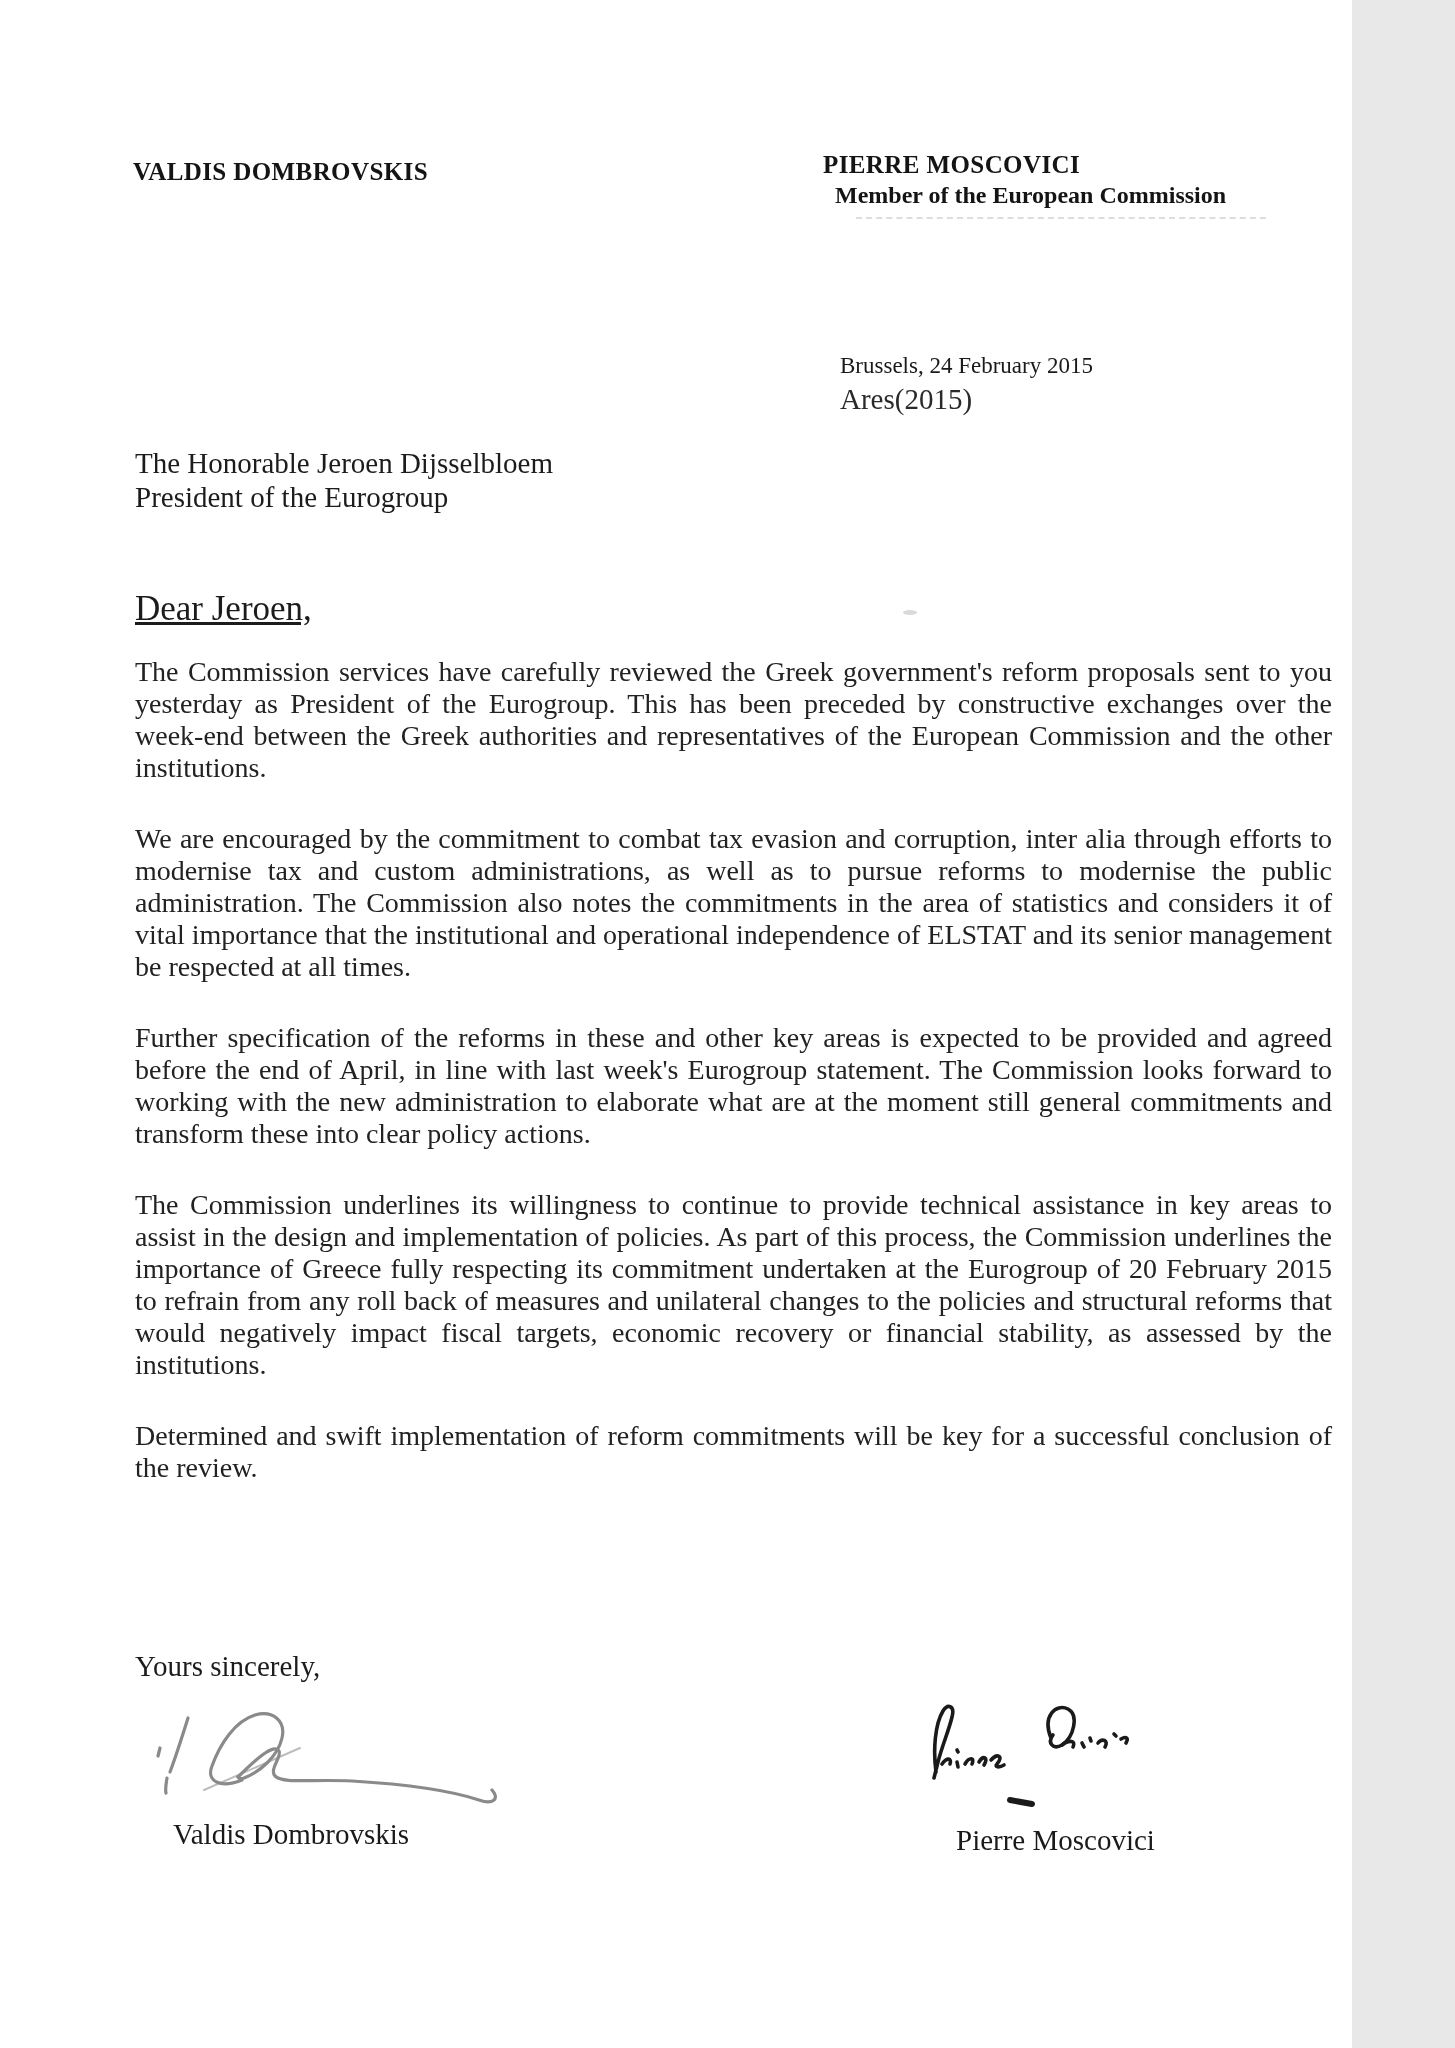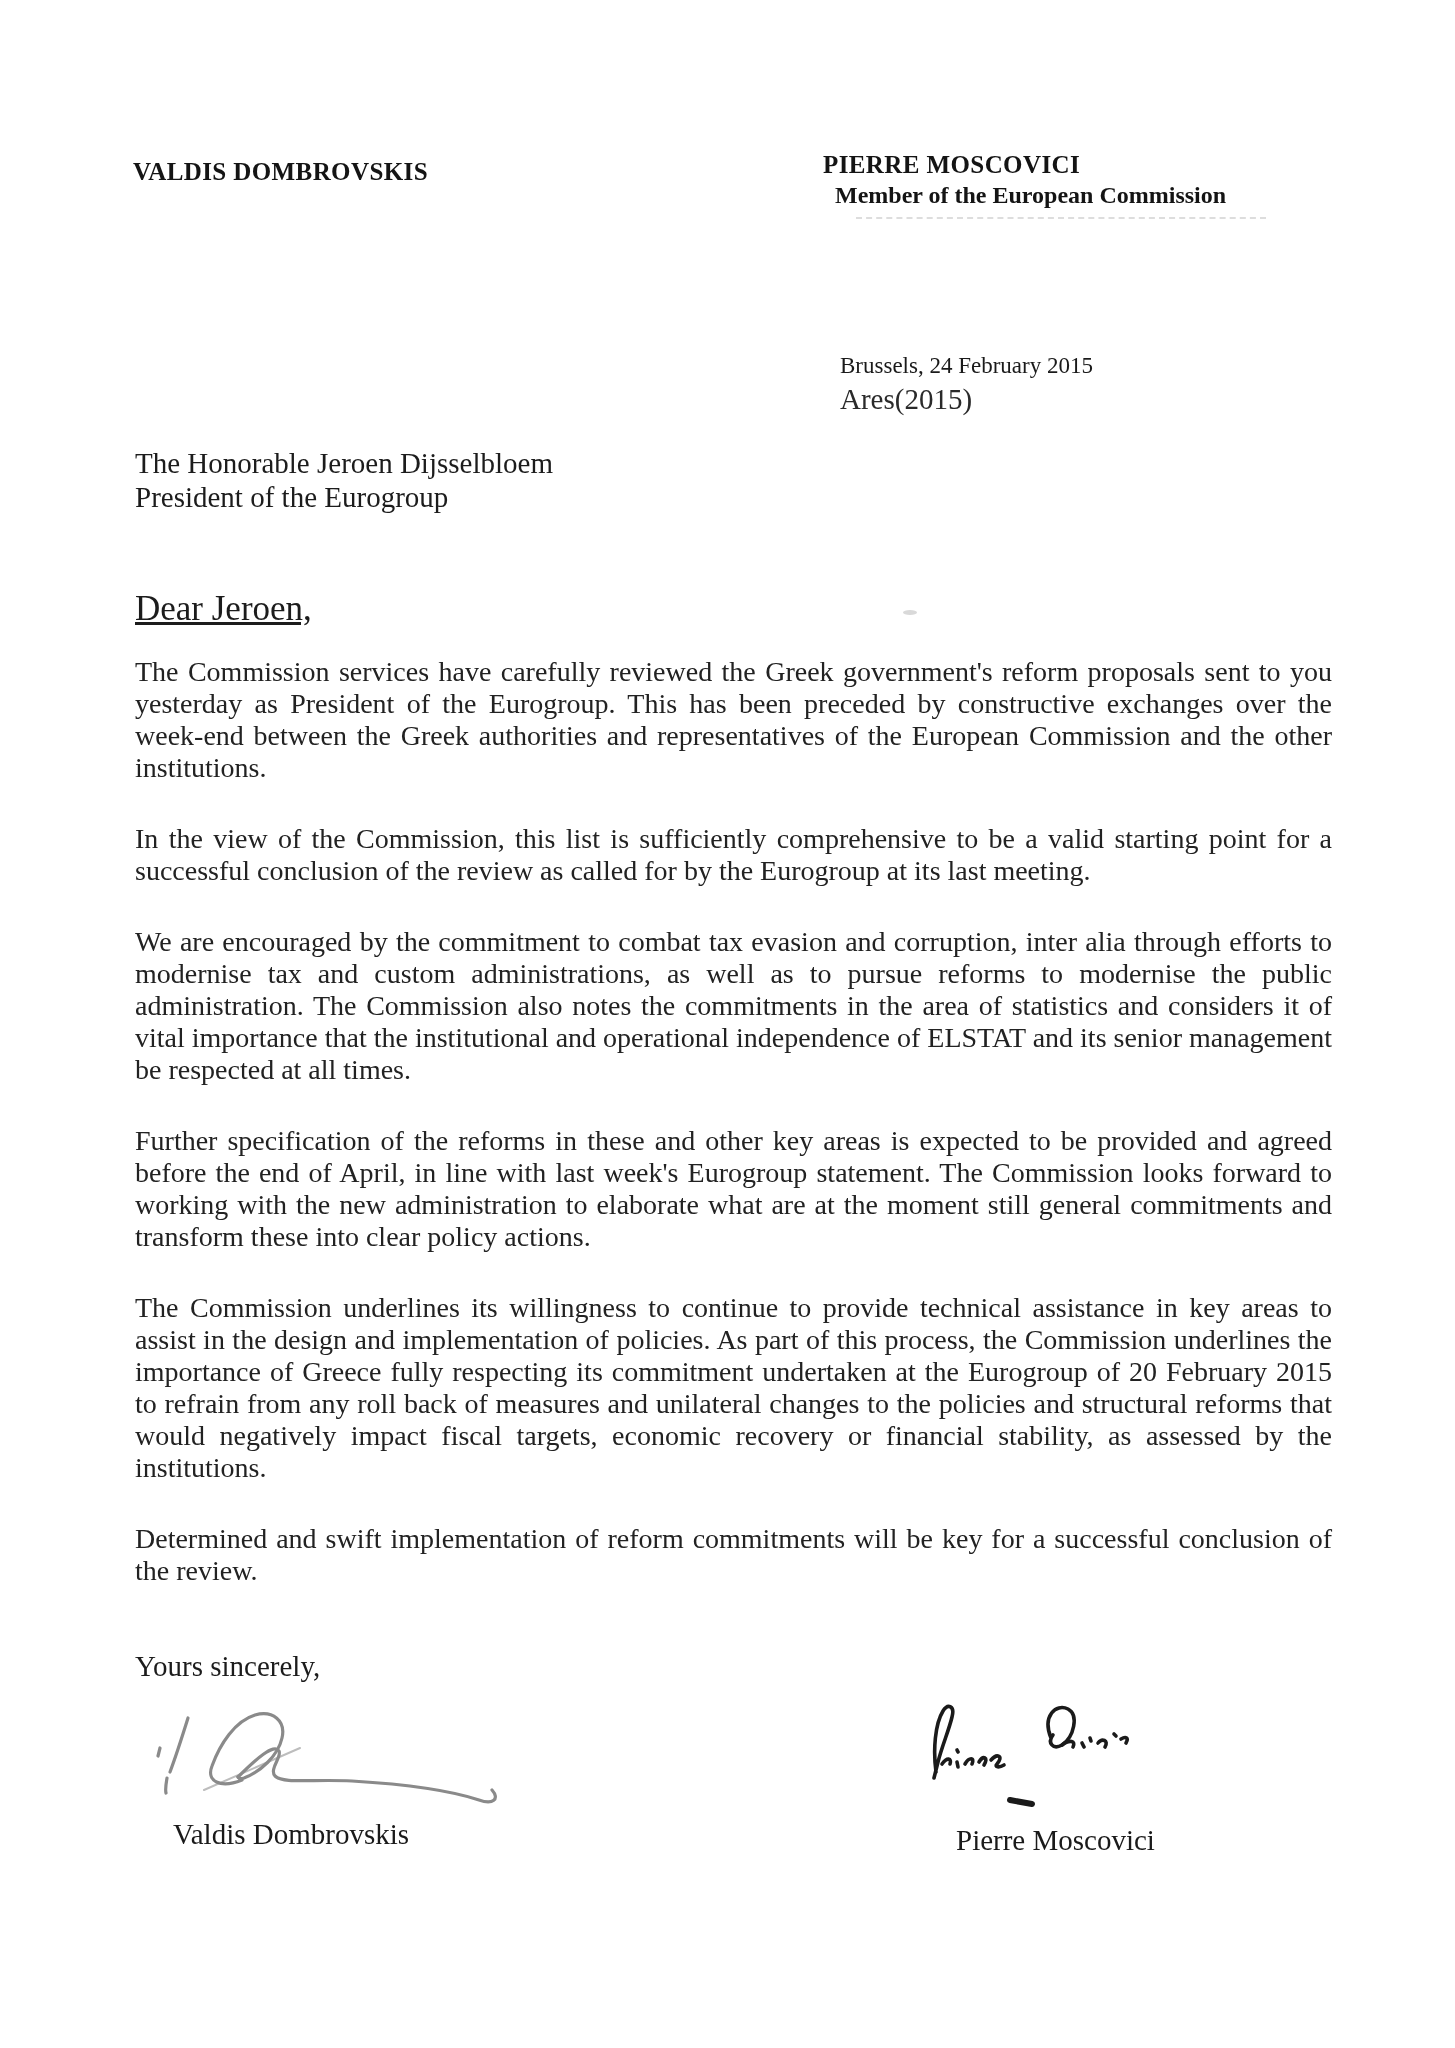--- a/index.html
+++ b/index.html
@@ -2,21 +2,21 @@
 <html><head>
 <meta charset="utf-8">
 <style>
   html, body {
     margin: 0;
     padding: 0;
     background: #e8e8e8;
   }
   .page {
     position: relative;
-    width: 1455px;
+    width: 1352px;
     height: 2048px;
     background: #ffffff;
     font-family: "Liberation Serif", "DejaVu Serif", serif;
     color: #1c1c1c;
     overflow: hidden;
   }
 
   
   .sender-block {
     position: absolute;
@@ -148,21 +148,20 @@
     <div>The Honorable Jeroen Dijsselbloem</div>
     <div>President of the Eurogroup</div>
   </div>
 
   <div class="salutation">Dear Jeroen,</div>
 
   <div class="scan-speck"></div>
 
   <div class="letter-body">
     <p>The Commission services have carefully reviewed the Greek government's reform proposals sent to you yesterday as President of the Eurogroup. This has been preceded by constructive exchanges over the week-end between the Greek authorities and representatives of the European Commission and the other institutions.</p>
-    <p>In the view of the Commission, this list is sufficiently comprehensive to be a valid starting point for a successful conclusion of the review as called for by the Eurogroup at its last meeting.</p>
     <p>We are encouraged by the commitment to combat tax evasion and corruption, inter alia through efforts to modernise tax and custom administrations, as well as to pursue reforms to modernise the public administration. The Commission also notes the commitments in the area of statistics and considers it of vital importance that the institutional and operational independence of ELSTAT and its senior management be respected at all times.</p>
     <p>Further specification of the reforms in these and other key areas is expected to be provided and agreed before the end of April, in line with last week's Eurogroup statement. The Commission looks forward to working with the new administration to elaborate what are at the moment still general commitments and transform these into clear policy actions.</p>
     <p>The Commission underlines its willingness to continue to provide technical assistance in key areas to assist in the design and implementation of policies. As part of this process, the Commission underlines the importance of Greece fully respecting its commitment undertaken at the Eurogroup of 20 February 2015 to refrain from any roll back of measures and unilateral changes to the policies and structural reforms that would negatively impact fiscal targets, economic recovery or financial stability, as assessed by the institutions.</p>
     <p>Determined and swift implementation of reform commitments will be key for a successful conclusion of the review.</p>
   </div>
 
   <div class="valediction">Yours sincerely,</div>
 
   <svg class="sig-image sig-left" width="370" height="110" viewBox="0 0 370 110">
     <g fill="none" stroke="#8a8a8a" stroke-width="3.2" stroke-linecap="round" stroke-linejoin="round">

